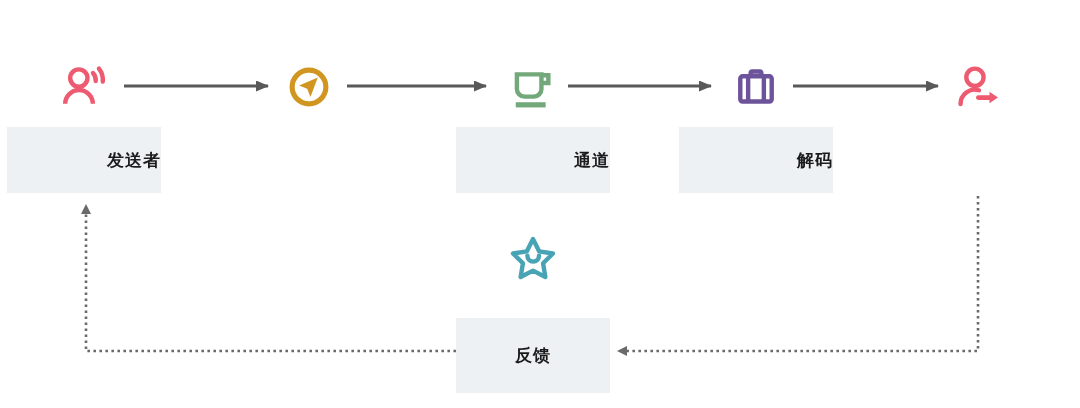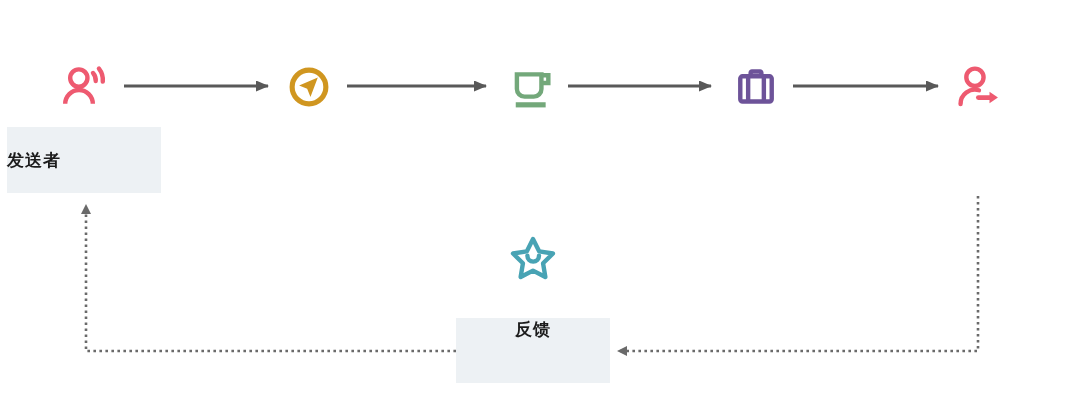--- a/index.html
+++ b/index.html
@@ -30,37 +30,37 @@
   }
   .stage-icon svg { display: block; }
   .stage-box {
     position: absolute;
     top: 127px;
     width: 154px;
     height: 66px;
     background: #EDF1F4;
     display: flex;
     align-items: center;
-    justify-content: flex-start;
+    justify-content: flex-end;
   }
   .stage-box span {
     font-size: 17px;
     font-weight: 700;
     color: #1B1B1B;
     letter-spacing: 1px;
   }
   .feedback-box {
     position: absolute;
     left: 456px;
     top: 318px;
     width: 154px;
-    height: 65px;
+    height: 75px;
     background: #EDF1F4;
     display: flex;
-    align-items: flex-start;
+    align-items: center;
     justify-content: center;
   }
   .feedback-box span {
     font-size: 17px;
     font-weight: 700;
     color: #1B1B1B;
     letter-spacing: 1px;
   }
   .star-wrap {
     position: absolute;
@@ -142,20 +142,26 @@
         <path d="M2.9 20.9a7.5 7.5 0 0 1 9.6 -7.2"></path>
         <line x1="12.2" y1="17.5" x2="18.4" y2="17.5" stroke-width="2.5"></line>
       </g>
       <polygon points="18,14.5 22.4,17.5 18,20.5" stroke="none" fill="#EE5A70"></polygon>
     </svg>
   </div>
 
   <div class="stage-box" style="left:7px">
     <span>发送者</span>
   </div>
+  <div class="stage-box" style="left:456px">
+    <span>通道</span>
+  </div>
+  <div class="stage-box" style="left:679px">
+    <span>解码</span>
+  </div>
 
   <div class="star-wrap">
     <svg width="48" height="48" viewBox="0 0 24 24">
       <g fill="none" stroke-width="2.2" stroke-linejoin="round" stroke-linecap="round" stroke="#48A3B4">
         <polygon points="12,2.5 15.12,8.71 21.99,9.76 17.04,14.64 18.17,21.49 12,18.3 5.83,21.49 6.96,14.64 2.01,9.76 8.88,8.71"></polygon>
         <path d="M9.2 10.9 a2.9 2.9 0 0 0 5.8 0"></path>
       </g>
     </svg>
   </div>
 

